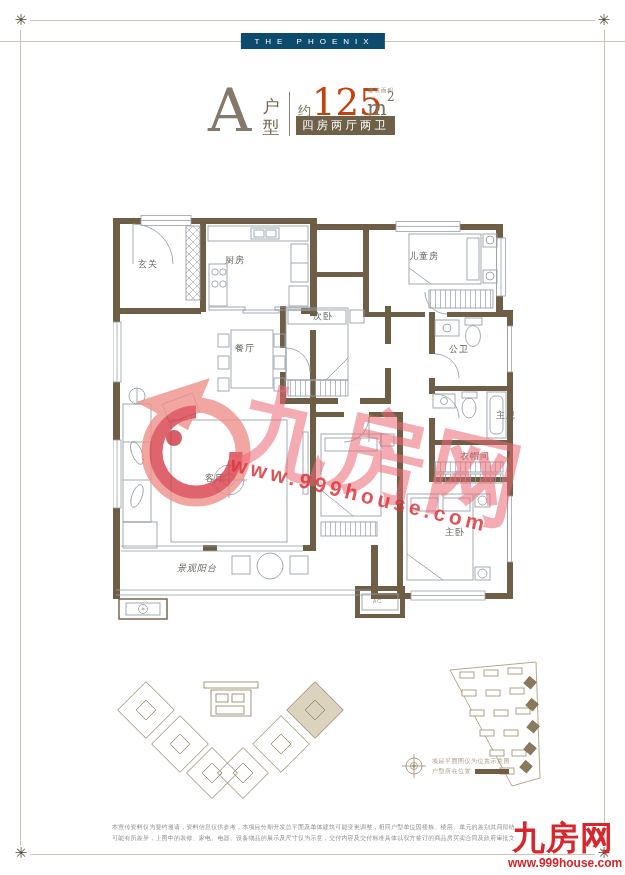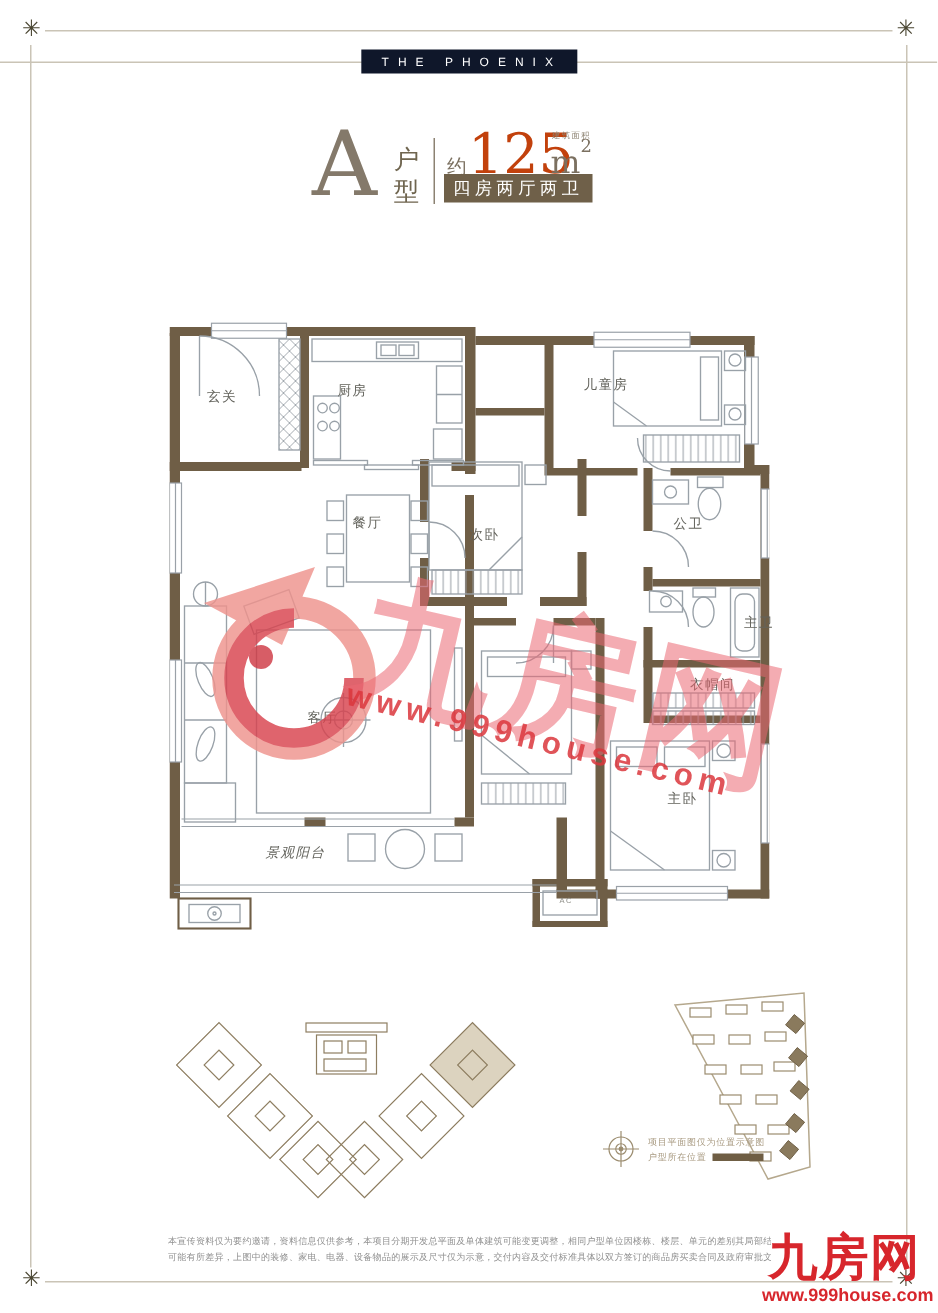--- a/index.html
+++ b/index.html
@@ -8,21 +8,21 @@
   .frame{position:absolute;left:20px;top:20px;right:20px;bottom:20px;
          border:1px solid #cac4b6;}
   .corner{position:absolute;font-size:15px;color:#4b4733;background:#fff;line-height:1;
           width:18px;height:18px;text-align:center;}
   .corner.tl{left:12px;top:12px;}
   .corner.tr{right:12px;top:12px;}
   .corner.bl{left:12px;bottom:12px;}
   .corner.br{right:12px;bottom:12px;}
   .top-rule{position:absolute;left:0px;right:0px;top:41px;height:1px;background:#cac4b6;}
   .brand-badge{position:absolute;left:50%;top:33px;transform:translateX(-50%);
-         background:#0f172a;color:#fff;font-size:8px;letter-spacing:6px;
+         background:#0c4a6e;color:#fff;font-size:8px;letter-spacing:6px;
          padding:4px 10px 3px 14px;white-space:nowrap;}
   
   .t-letter{position:absolute;left:208px;top:80px;font-family:"DejaVu Serif",serif;
          font-size:60px;line-height:1;color:#84796a;}
   .t-type{position:absolute;left:262px;top:96px;font-size:17px;color:#6f654f;line-height:1.25;
          width:18px;text-align:center;}
   .t-div{position:absolute;left:289px;top:92px;width:1px;height:44px;background:#8c8272;}
   .t-approx{position:absolute;left:298px;top:102px;font-size:13px;color:#7b7060;}
   .t-area{position:absolute;left:312px;top:84px;font-family:"DejaVu Serif",serif;
          font-size:37px;line-height:1;color:#c2410c;}
@@ -271,22 +271,22 @@
           <circle cx="30" cy="399" r="4.5"></circle>
           <circle cx="30" cy="399" r="1"></circle>
         <rect x="249" y="384" width="36" height="16"></rect>
       </g>
     </svg>
 
     
     <span class="room-label" style="left:25px;top:48px;text-align:right;">玄关</span>
     <span class="room-label" style="left:112px;top:44px;font-family:Liberation Serif, serif;">厨房</span>
     <span class="room-label" style="left:122px;top:132px;">餐厅</span>
-    <span class="room-label" style="left:200px;top:100px;margin-top:40px;">次卧</span>
-    <span class="room-label" style="left:276px;top:40px;">儿童房</span>
+    <span class="room-label" style="left:200px;top:100px;">次卧</span>
+    <span class="room-label" style="left:296px;top:40px;">儿童房</span>
     <span class="room-label" style="left:336px;top:133px;">公卫</span>
     <span class="room-label" style="left:336px;top:199px;margin-left:47px;">主卫</span>
     <span class="room-label" style="left:330px;top:240px;margin-left:17px;">衣帽间</span>
     <span class="room-label" style="left:332px;top:316px;">主卧</span>
     <span class="room-label" style="left:92px;top:262px;">客厅</span>
     <span class="room-label" style="left:64px;top:352px;font-style:italic;">景观阳台</span>
     <span class="ac-label" style="left:260px;top:388px;">AC</span>
   </div>
 
   <svg class="wm wm-swirl" width="150" height="150" viewBox="0 0 150 150">

